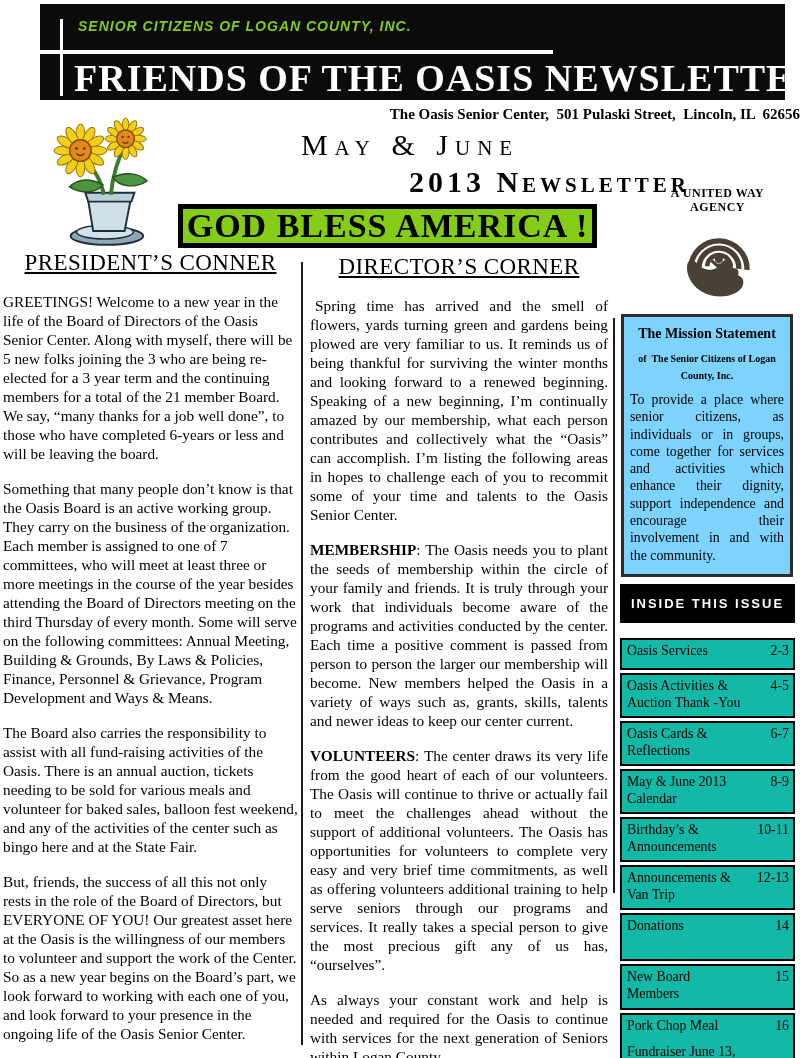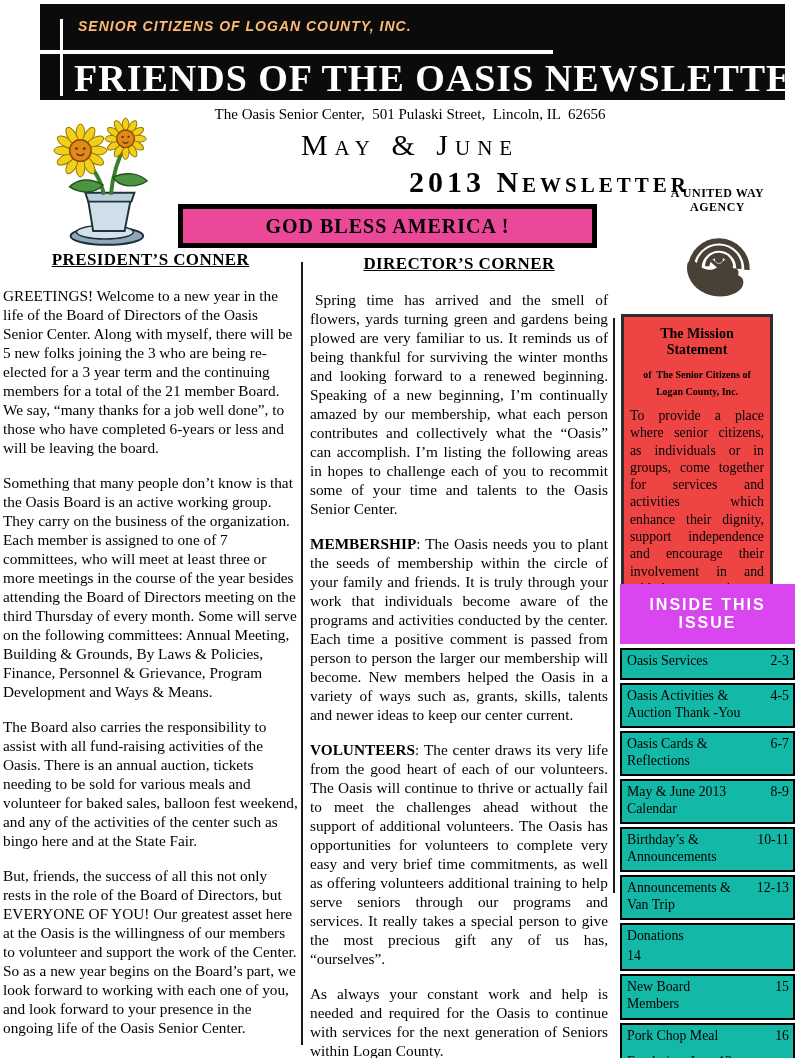--- a/index.html
+++ b/index.html
@@ -1,80 +1,80 @@
 <!DOCTYPE html>
 <html><head>
 <meta charset="utf-8">
 <style>
   html,body{margin:0;padding:0;background:#ffffff;}
   .page{position:relative;width:800px;height:1058px;background:#ffffff;overflow:hidden;
         font-family:"Liberation Serif","DejaVu Serif",serif;color:#000;}
 
   
   .masthead{position:absolute;left:40px;top:4px;width:745px;height:96px;background:#0b0b0b;}
-  .mh-org{position:absolute;left:38px;top:14px;color:#fdba74;
+  .mh-org{position:absolute;left:38px;top:14px;color:#84cc16;
           font-family:"Liberation Sans","DejaVu Sans",sans-serif;
           font-style:italic;font-weight:bold;font-size:14px;letter-spacing:1px;white-space:pre;}
   .mh-hline{position:absolute;left:0;top:46px;width:513px;height:4px;background:#fff;}
   .mh-vline{position:absolute;left:20px;top:15px;width:3px;height:77px;background:#fff;}
   .mh-title{position:absolute;left:34px;top:52px;width:705px;color:#fff;
             font-weight:bold;font-size:38px;letter-spacing:1px;white-space:nowrap;}
 
   
-  .address{position:absolute;left:20px;top:106px;width:780px;text-align:center;
-           font-weight:normal;font-size:15px;white-space:pre-wrap;}
+  .address{position:absolute;left:20px;top:106px;width:780px;text-align:right;
+           font-weight:bold;font-size:15px;white-space:pre-wrap;}
   .issue1{position:absolute;left:130px;top:128px;width:560px;text-align:center;
           font-weight:normal;font-size:30px;font-variant:small-caps;letter-spacing:7px;}
   .issue2{position:absolute;left:130px;top:165px;width:560px;text-align:right;
           font-weight:bold;font-size:30px;font-variant:small-caps;letter-spacing:4px;}
   .godbless{position:absolute;left:178px;top:204px;width:409px;height:34px;
-            border:5px solid #000;background:#ec4899;text-align:center;
-            font-weight:bold;font-size:20px;letter-spacing:1px;line-height:34px;}
+            border:5px solid #000;background:#84cc16;text-align:center;
+            font-weight:bold;font-size:34px;letter-spacing:1px;line-height:34px;}
   .sunflower{position:absolute;left:48px;top:114px;}
   .uw{position:absolute;left:645px;top:186px;width:145px;text-align:center;}
   .uw-l1,.uw-l2{font-weight:bold;font-size:12px;letter-spacing:0.5px;line-height:14px;}
   .uw-logo{margin-top:2px;}
 
   
   .col-left{position:absolute;left:3px;top:250px;width:295px;}
   .col-mid{position:absolute;left:310px;top:254px;width:298px;}
-  .col-head{text-align:center;font-weight:bold;font-size:17px;text-decoration:underline;
+  .col-head{text-align:center;font-weight:normal;font-size:23px;text-decoration:underline;
             letter-spacing:0.4px;margin:0 0 7px 0;}
   .para{font-size:15.3px;line-height:19px;margin:16px 0 9px 0;}
   .col-left .para{text-align:left;}
   .col-mid .para{text-align:justify;}
   .para .lead{font-weight:bold;}
   .indent1{text-indent:5px;}
   .sig{font-size:15.3px;white-space:pre-wrap;}
   .sig-left{margin-top:32px;}
   .sig-mid{margin-top:19px;}
 
   .vdiv1{position:absolute;left:301px;top:262px;width:2px;height:783px;background:#1a1a1a;}
   .vdiv2{position:absolute;left:613px;top:318px;width:2px;height:575px;background:#1a1a1a;}
 
   
-  .mission{position:absolute;left:621px;top:314px;width:152px;border:3px solid #2d2d2d;
-           background:#ef4444;padding:9px 6px 10px 6px;box-sizing:border-box;}
+  .mission{position:absolute;left:621px;top:314px;width:172px;border:3px solid #2d2d2d;
+           background:#7dd3fc;padding:9px 6px 10px 6px;box-sizing:border-box;}
   .mission-h1{text-align:center;font-weight:bold;font-size:14px;margin:0 0 8px 0;}
   .mission-h2{text-align:center;font-weight:bold;font-size:10px;line-height:17px;margin:0 0 7px 0;white-space:pre-wrap;}
   .mission-body{font-size:13.8px;line-height:17.3px;text-align:justify;}
 
   
   .toc{position:absolute;left:620px;top:584px;width:175px;}
-  .toc-header{background:#d946ef;color:#fff;text-align:center;
+  .toc-header{background:#000000;color:#fff;text-align:center;
               font-family:"Liberation Sans","DejaVu Sans",sans-serif;
-              font-weight:bold;font-size:16px;letter-spacing:2px;
-              padding:12px 0;margin-bottom:4px;}
+              font-weight:bold;font-size:13px;letter-spacing:2px;
+              padding:12px 0;margin-bottom:15px;}
   .ti-row{border:2px solid #000;background:#14b8a6;margin-bottom:3px;
           display:flex;justify-content:space-between;align-items:flex-start;
           padding:3px 4px 5px 5px;box-sizing:border-box;min-height:30px;}
   .ti-label{font-size:13.8px;line-height:16.5px;width:118px;}
   .ti-label2{display:block;margin-top:9px;}
   .ti-pages{font-size:13.8px;font-weight:normal;text-align:right;}
-  .mh32{min-height:32px;} .mh46{min-height:46px;} .mh48{min-height:48px;flex-direction:column;}
+  .mh32{min-height:32px;} .mh46{min-height:46px;} .mh48{min-height:48px;}
 </style>
 </head>
 <body>
 
 <div class="page">
 
   <div class="masthead">
     <div class="mh-vline"></div>
     <div class="mh-org">SENIOR CITIZENS OF LOGAN COUNTY, INC.</div>
     <div class="mh-hline"></div>

